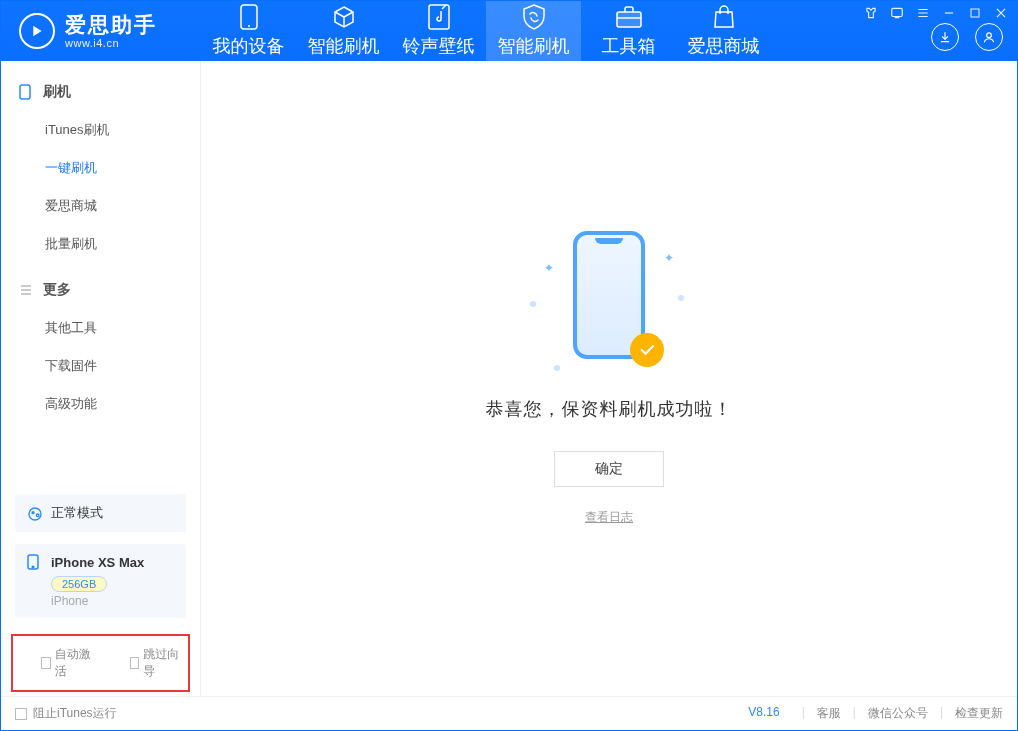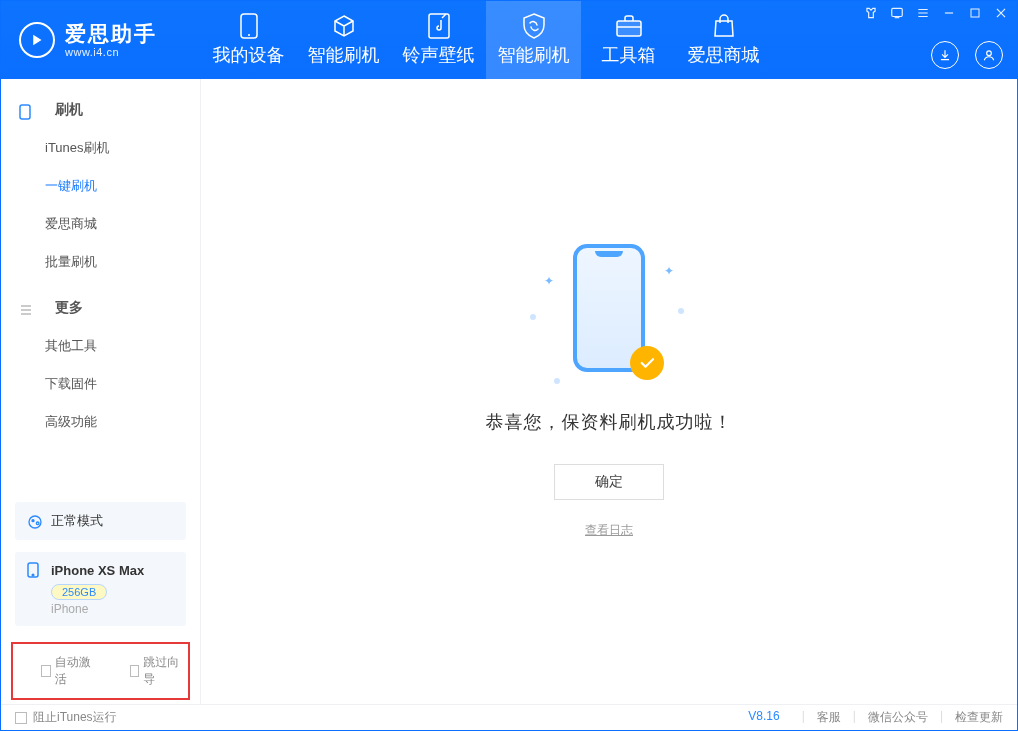--- a/index.html
+++ b/index.html
@@ -1,37 +1,37 @@
 <!DOCTYPE html>
 <html><head>
 <meta charset="utf-8">
 <style>
 * { margin: 0; padding: 0; box-sizing: border-box; font-family: "Microsoft YaHei", Arial, sans-serif; }
 body { background: #fff; }
 .window { width: 1018px; height: 731px; border: 1px solid #0a6eff; display: flex; flex-direction: column; background: #fff; }
-.header { height: 78px; background: linear-gradient(180deg, #0d74ff 0%, #0a6eff 100%); display: flex; align-items: stretch; color: #fff; position: relative; }
+.header { height: 60px; background: linear-gradient(180deg, #0d74ff 0%, #0a6eff 100%); display: flex; align-items: stretch; color: #fff; position: relative; }
 .logo-area { display: flex; align-items: center; padding: 0 18px; width: 200px; }
 .logo-circle { width: 36px; height: 36px; border: 2.5px solid #fff; border-radius: 50%; display: flex; align-items: center; justify-content: center; margin-right: 10px; }
 .logo-circle svg { width: 18px; height: 18px; }
 .logo-text { display: flex; flex-direction: column; }
 .logo-title { font-size: 21px; font-weight: bold; letter-spacing: 2px; line-height: 1.1; }
 .logo-sub { font-size: 11px; opacity: .9; letter-spacing: .5px; }
 .nav { display: flex; align-items: stretch; }
 .nav-item { width: 95px; display: flex; flex-direction: column; align-items: center; justify-content: center; cursor: pointer; gap: 4px; }
 .nav-item.active { background: rgba(255,255,255,.18); }
 .nav-icon { width: 26px; height: 26px; display: flex; align-items: center; justify-content: center; }
 .nav-label { font-size: 18px; }
 .win-controls { position: absolute; top: 4px; right: 8px; display: flex; gap: 10px; align-items: center; }
 .win-btn { width: 16px; height: 16px; cursor: pointer; opacity: .9; display: flex; align-items: center; justify-content: center; }
 .header-right { position: absolute; right: 14px; bottom: 10px; display: flex; gap: 16px; }
 .circ-btn { width: 28px; height: 28px; border: 1.8px solid #fff; border-radius: 50%; display: flex; align-items: center; justify-content: center; cursor: pointer; }
 .body { flex: 1; display: flex; min-height: 0; }
 .sidebar { width: 200px; border-right: 1px solid #eef0f3; padding-top: 16px; display: flex; flex-direction: column; }
 .side-section { padding: 0 18px; }
-.side-head { display: flex; align-items: flex-end; gap: 22px; color: #555; font-size: 14px; font-weight: bold; margin: 6px 0 10px; }
+.side-head { display: flex; align-items: center; gap: 10px; color: #555; font-size: 14px; font-weight: bold; margin: 6px 0 10px; }
 .side-head .sh-icon { width: 14px; height: 14px; color: #2b8aff; display: flex; align-items: center; }
 .side-head.more .sh-icon { color: #bbb; }
 .side-list { list-style: none; margin-bottom: 18px; }
 .side-list li { padding: 10px 0 10px 26px; font-size: 13px; color: #555; cursor: pointer; }
 .side-list li.active { color: #1b7bff; }
 .side-spacer { flex: 1; }
 .device-box { margin: 6px 14px; background: #f4f7fb; border-radius: 3px; padding: 10px 12px; }
 .device-row { display: flex; align-items: flex-end; gap: 8px; }
 .mini-icon { width: 16px; height: 16px; color: #2b8aff; display: flex; align-items: center; }
 .device-title { font-size: 13px; color: #333; }
@@ -47,21 +47,21 @@
 .phone { position: absolute; left: 50%; top: 0; transform: translateX(-50%); width: 72px; height: 128px; border: 4px solid #4ea5ff; border-radius: 14px; background: linear-gradient(180deg,#eef6ff,#dcecff); }
 .phone::before { content:""; position:absolute; top:3px; left:50%; transform:translateX(-50%); width:28px; height:6px; background:#4ea5ff; border-radius:0 0 6px 6px; }
 .check { position: absolute; right: 30px; bottom: 4px; width: 34px; height: 34px; background: #ffb400; border-radius: 50%; display: flex; align-items: center; justify-content: center; }
 .star { position:absolute; color:#7dbbff; font-size:12px; }
 .star.s1 { left:20px; top:30px; } .star.s2 { right:20px; top:20px; }
 .dot { position:absolute; width:6px; height:6px; background:#cfe5ff; border-radius:50%; }
 .dot.d1{left:6px; top:70px;} .dot.d2{right:10px; top:64px;} .dot.d3{left:30px; bottom:0;}
 .succ-text { font-size: 18px; color: #333; margin-bottom: 30px; letter-spacing: 1px; }
 .ok-btn { display: inline-block; border: 1px solid #ddd; padding: 8px 40px; font-size: 14px; color: #444; background: #fff; cursor: pointer; margin-bottom: 20px; }
 .log-link { font-size: 12px; color: #999; text-decoration: underline; cursor: pointer; }
-.footer { height: 26px; display: flex; align-items: center; font-size: 12px; color: #888; padding: 0 14px; border-top: 1px solid #eef0f3; }
+.footer { height: 34px; display: flex; align-items: center; font-size: 12px; color: #888; padding: 0 14px; border-top: 1px solid #eef0f3; }
 .footer .f-left { display: flex; align-items: center; gap: 6px; cursor: pointer; }
 .footer .f-right { margin-left: auto; display: flex; align-items: flex-start; gap: 12px; }
 .f-right a { color: #888; text-decoration: none; cursor: pointer; }
 .f-right .sep { color: #ddd; }
 .f-right .ver { color: #2b8aff; margin-right: 10px; }
 </style>
 </head>
 <body>
 
 <div class="window">

